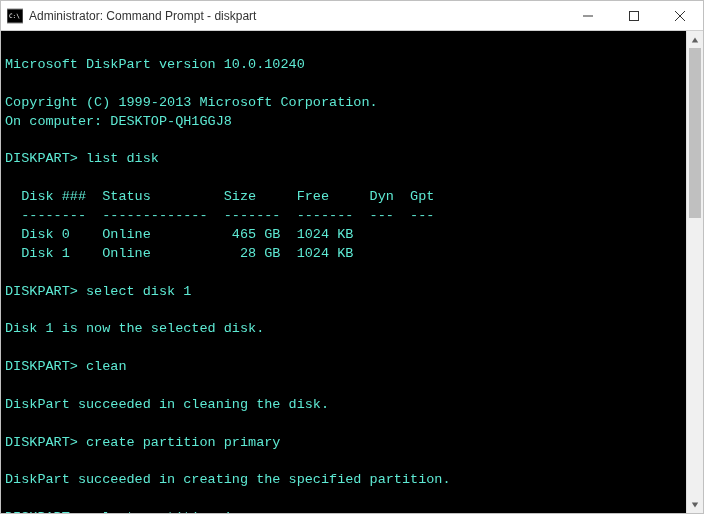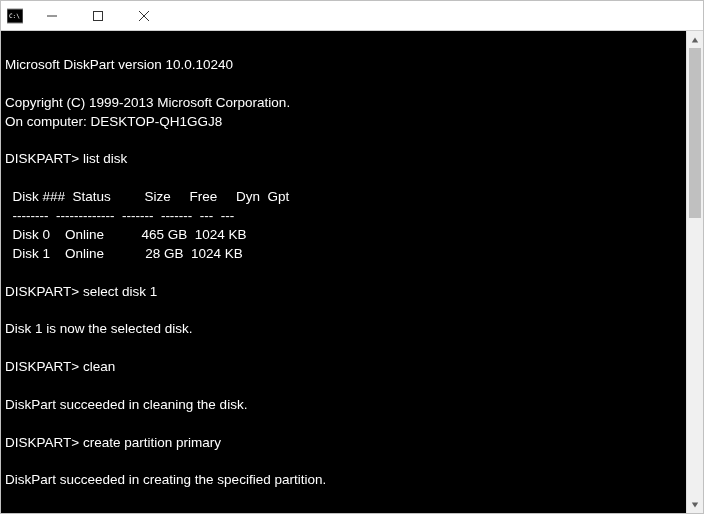--- a/index.html
+++ b/index.html
@@ -45,22 +45,22 @@
     .ctrl-btn svg { width: 10px; height: 10px; }
     .terminal-wrap {
       display: flex;
       width: 100%;
       height: calc(100% - 30px);
       background: #000;
     }
     .terminal {
       flex: 1;
       background: #000;
-      color: #ffffff;
-      font-family: Liberation Sans, sans-serif;
+      color: #5eead4;
+      font-family: Liberation Mono, monospace;
       font-size: 13.5px;
       line-height: 1.4;
       padding: 6px 4px 0 4px;
       white-space: pre;
       overflow: hidden;
       position: relative;
     }
     .scrollbar {
       width: 17px;
       background: #f0f0f0;
@@ -90,20 +90,21 @@
 </head>
 <body>
 
 <div class="titlebar">
   <span class="titlebar-icon">
     <svg viewBox="0 0 16 16">
       <rect x="0" y="1" width="16" height="14" fill="#000" stroke="#888" stroke-width="1"></rect>
       <text x="2" y="10" font-size="6" fill="#fff" font-family="monospace">C:\</text>
     </svg>
   </span>
+  <span class="titlebar-title">Administrator: Command Prompt - diskpart</span>
   <div class="titlebar-controls">
     <div class="ctrl-btn">
       <svg viewBox="0 0 10 10">
           <line x1="0" y1="5" x2="10" y2="5" stroke="#333" stroke-width="1"></line>
         </svg>
     </div>
     <div class="ctrl-btn">
       <svg viewBox="0 0 10 10">
           <rect x="0.5" y="0.5" width="9" height="9" fill="none" stroke="#333" stroke-width="1"></rect>
         </svg>

